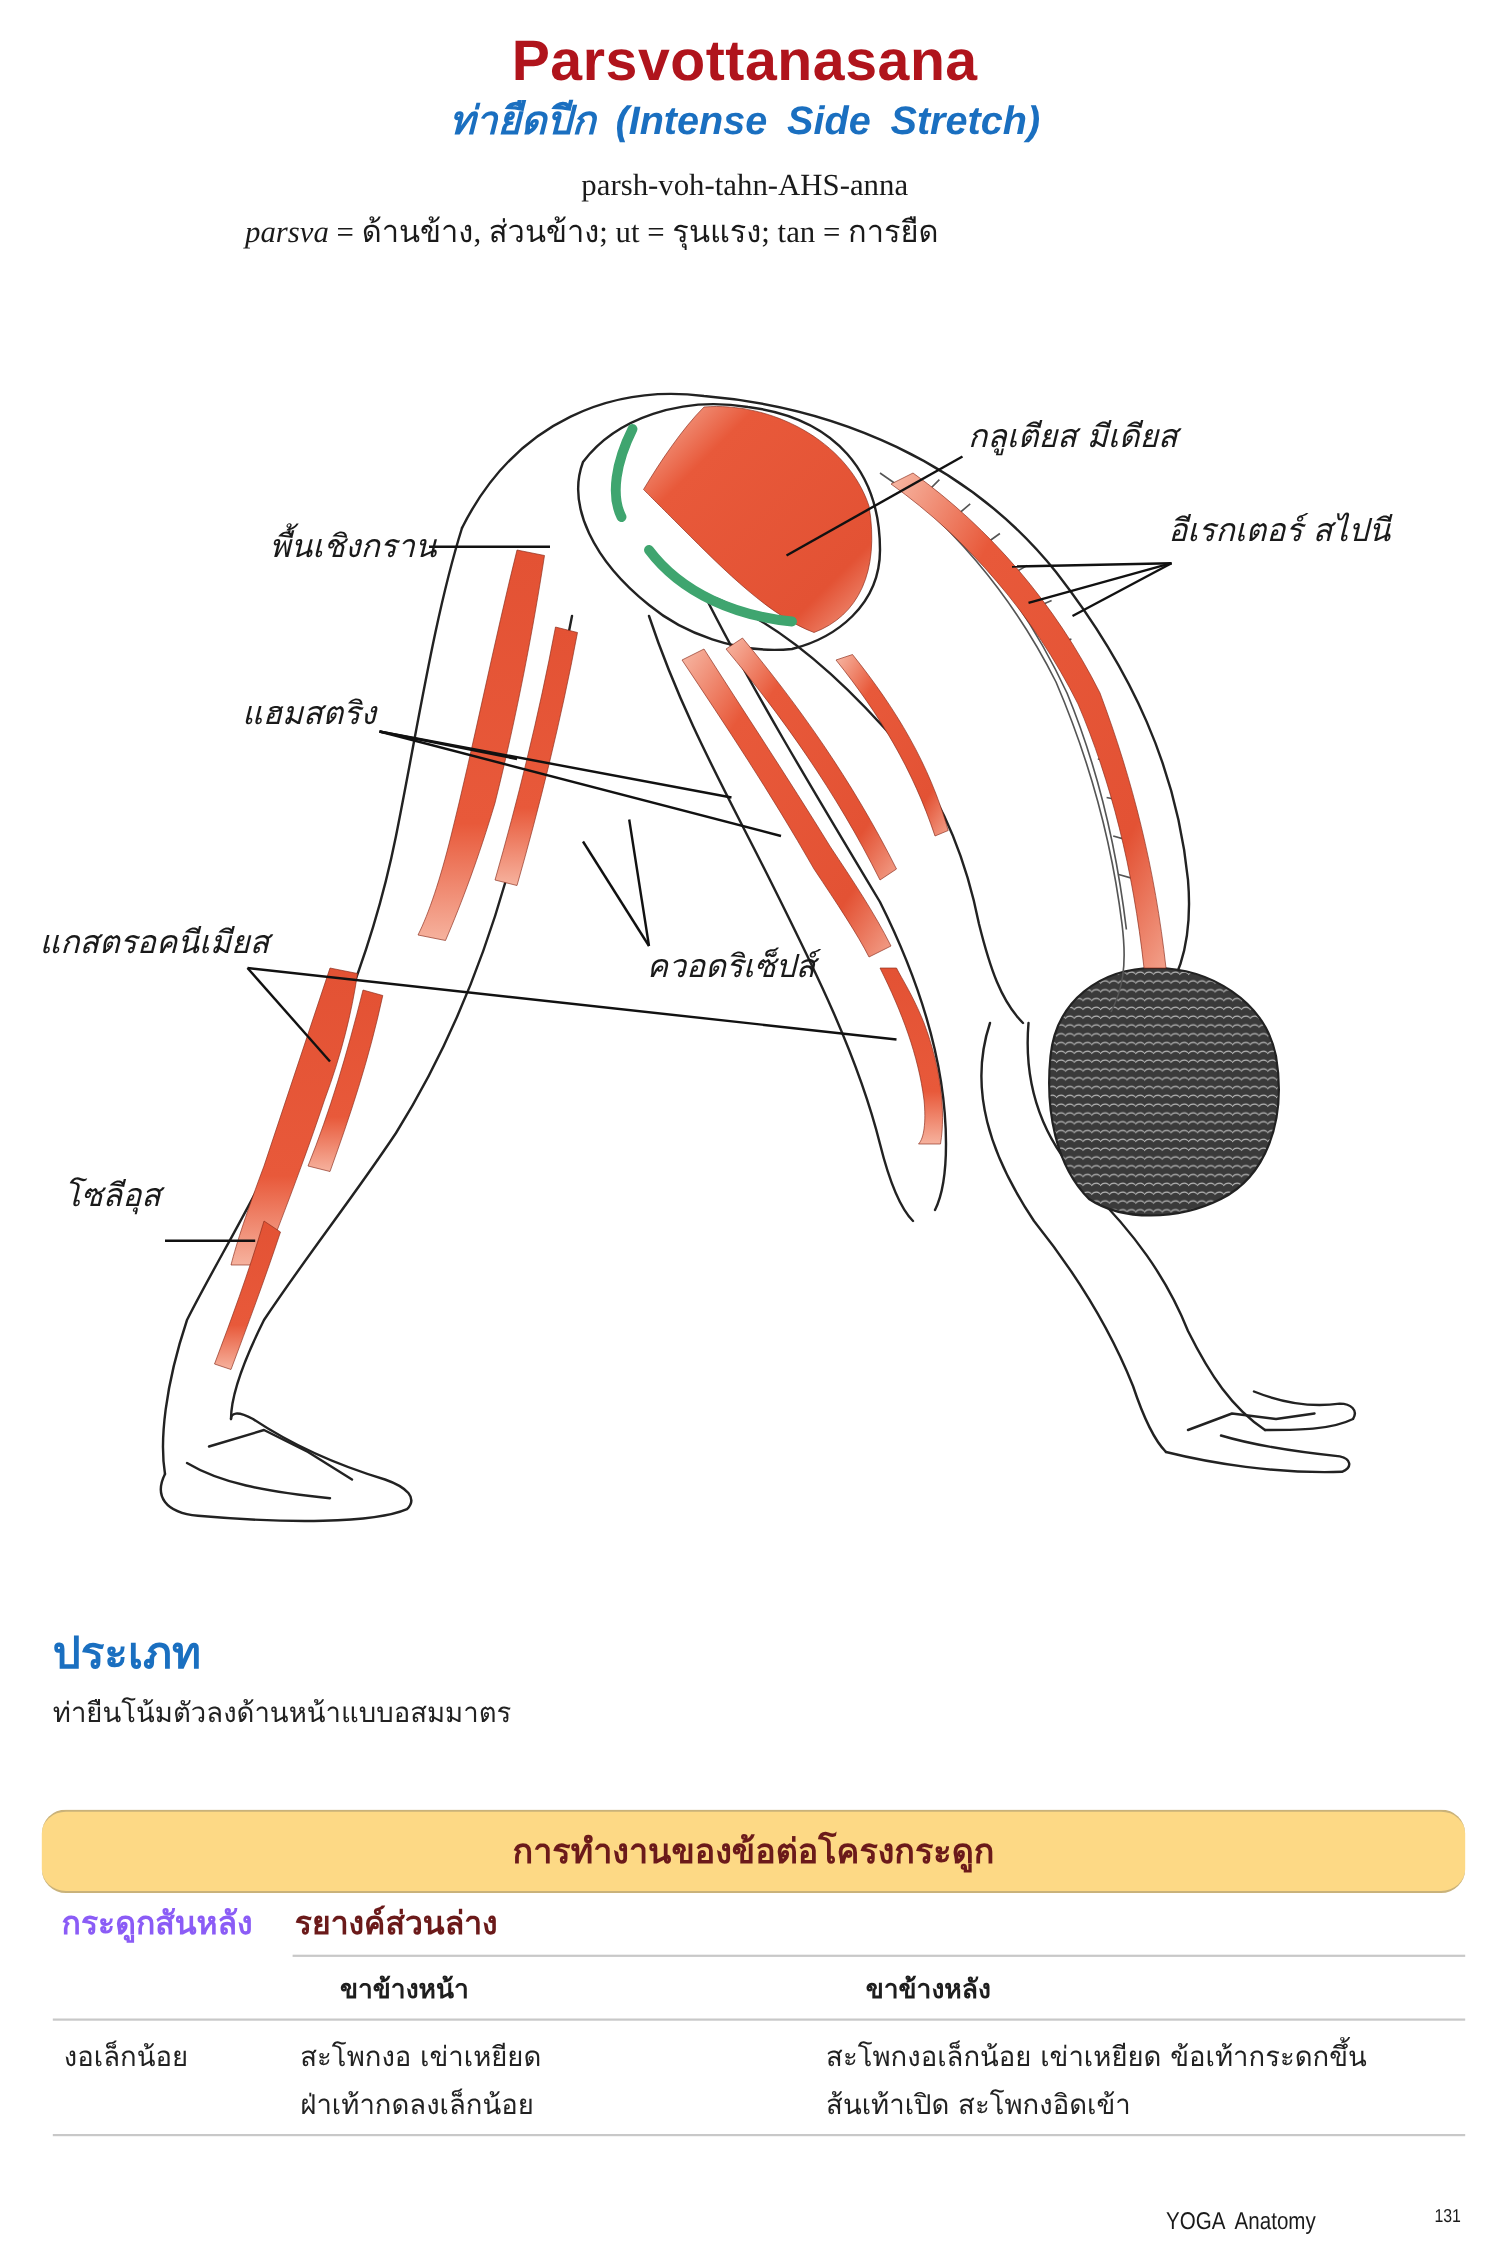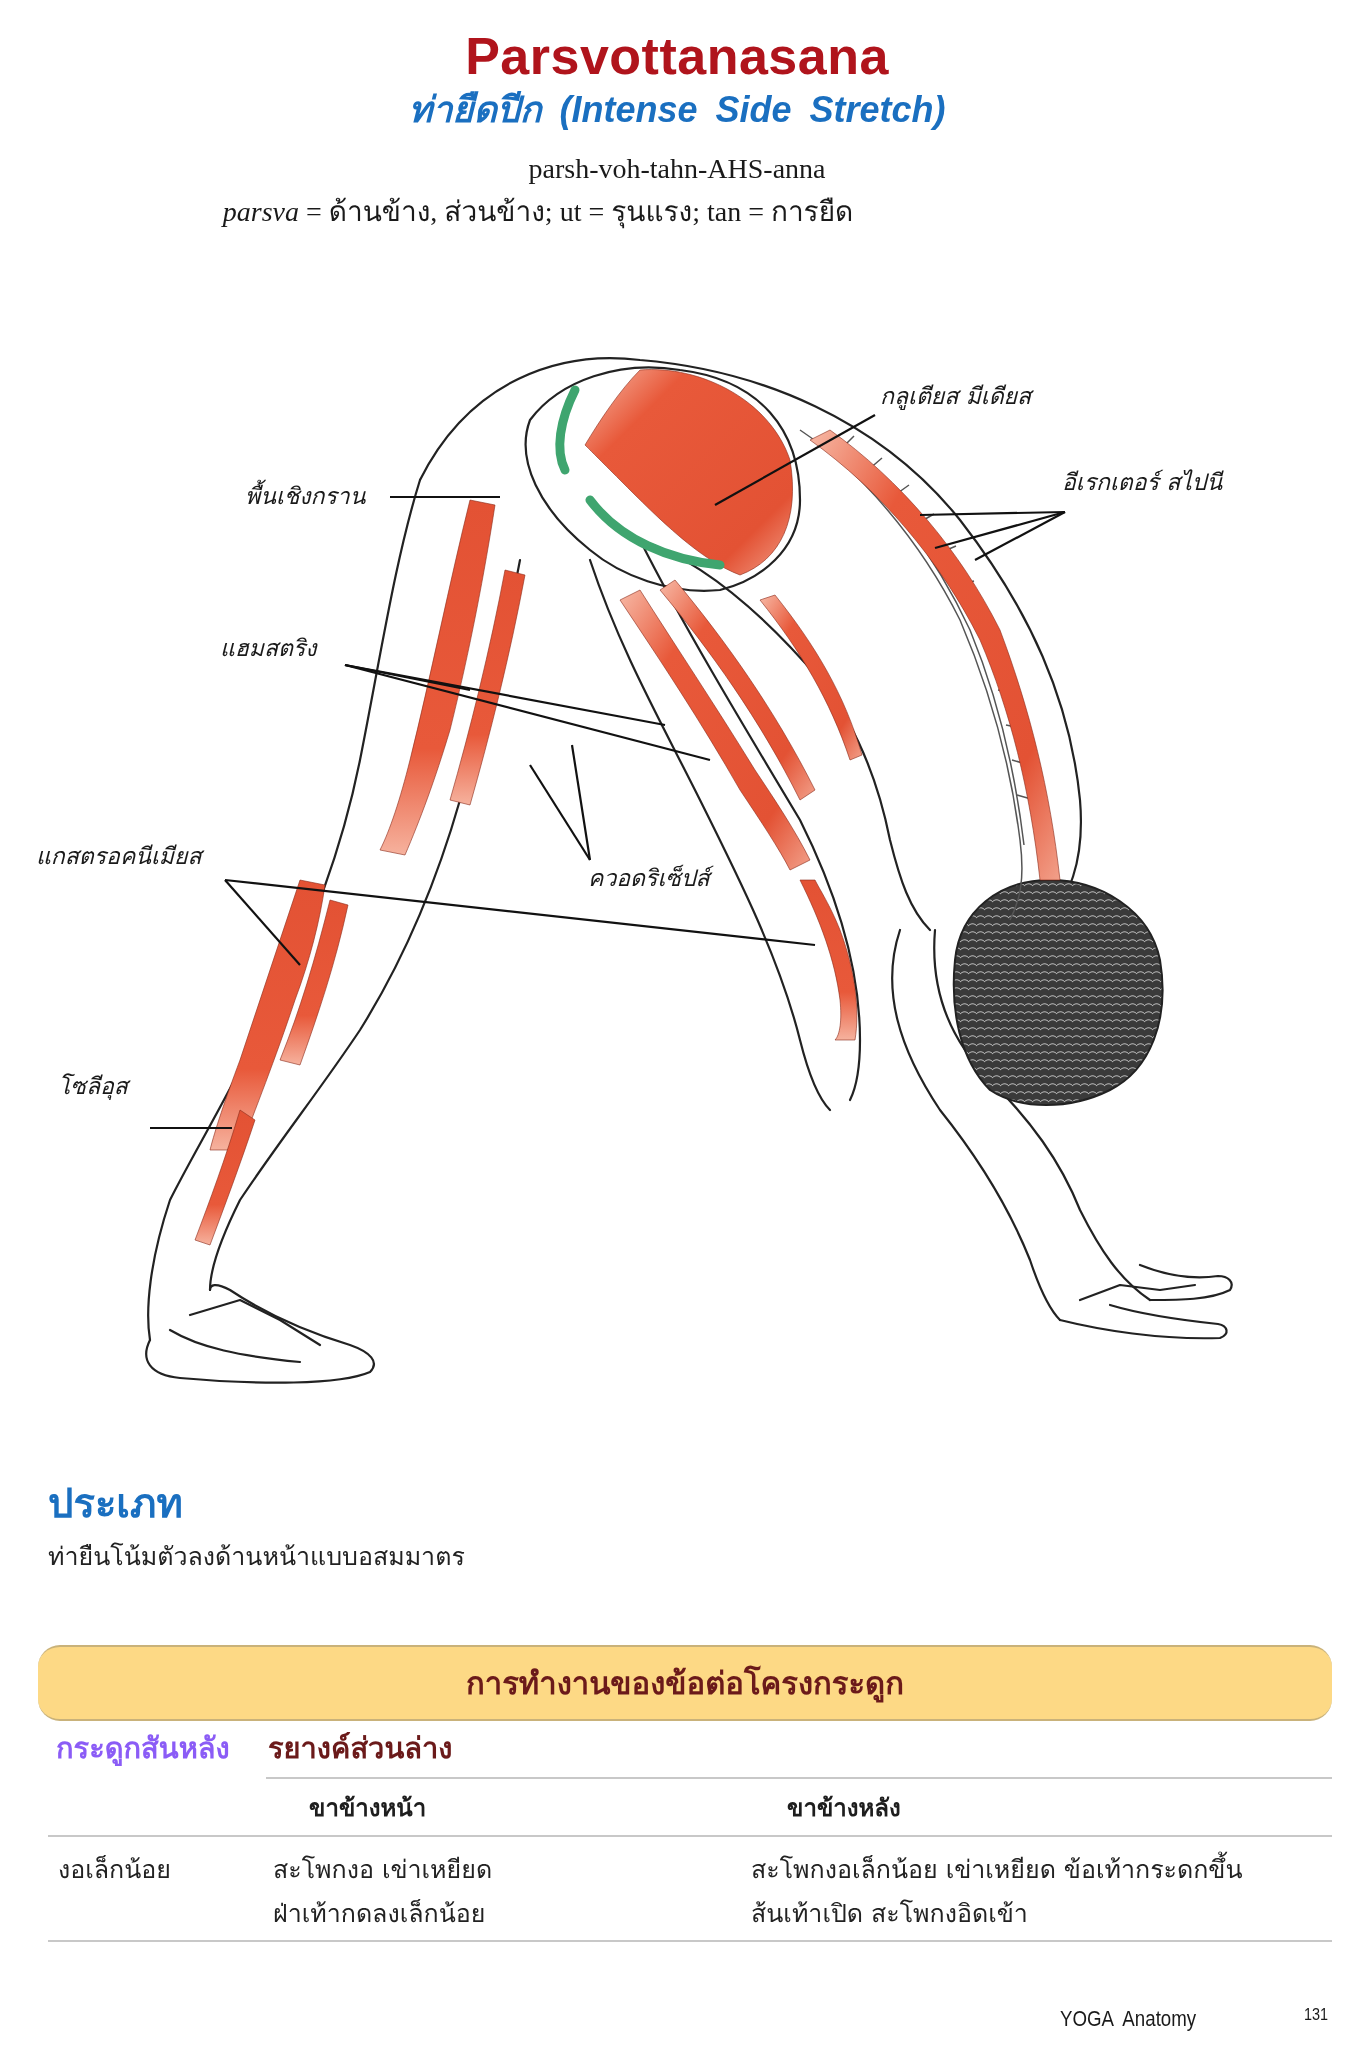--- a/index.html
+++ b/index.html
@@ -8,21 +8,21 @@
 
   
   .title { left: 0; width: 1354px; top: 26px; text-align: center; font-family: "Liberation Sans", sans-serif; font-weight: bold; font-size: 52px; line-height: 60px; letter-spacing: 0.5px; }
   .subtitle { left: 0; width: 1354px; top: 88px; text-align: center; font-family: "Liberation Sans", sans-serif; font-weight: bold; font-style: italic; font-size: 36px; line-height: 44px; word-spacing: 8px; }
   .pron { left: 0; width: 1354px; top: 152px; text-align: center; font-family: "Liberation Serif", serif; font-size: 28px; line-height: 34px; color: #1a1a1a; }
   .etym { left: 0; width: 1076px; top: 194px; text-align: center; font-family: "Liberation Serif", serif; font-size: 28px; line-height: 36px; color: #1a1a1a; }
   .etym .term { font-style: italic; }
 
   
   .figure { left: 0; top: 300px; width: 1354px; height: 1140px; }
-  .label { font-family: "DejaVu Sans", sans-serif; font-style: italic; font-size: 23px; color: #1a1a1a; white-space: nowrap; line-height: 28px; }
+  .label { font-family: "DejaVu Sans", sans-serif; font-style: italic; font-size: 29px; color: #1a1a1a; white-space: nowrap; line-height: 28px; }
 
   
   .type-heading { left: 48px; top: 1478px; font-family: "DejaVu Sans", sans-serif; font-weight: bold; font-size: 40px; line-height: 50px; }
   .type-body { left: 48px; top: 1540px; font-family: "DejaVu Sans", sans-serif; font-size: 25px; line-height: 34px; color: #222; }
 
   
   .tbl-head { left: 38px; top: 1645px; width: 1294px; height: 72px; border-top: 2px solid #c9b27a; border-bottom: 2px solid #c9b27a; display: flex; align-items: center; justify-content: center; }
   .tbl-head span { font-family: "DejaVu Sans", sans-serif; font-weight: bold; font-size: 31px; }
   .row-spine-label { left: 56px; top: 1728px; font-size: 29px; font-weight: bold; line-height: 40px; }
   .row-spine-value { left: 268px; top: 1728px; font-size: 29px; font-weight: bold; line-height: 40px; }

